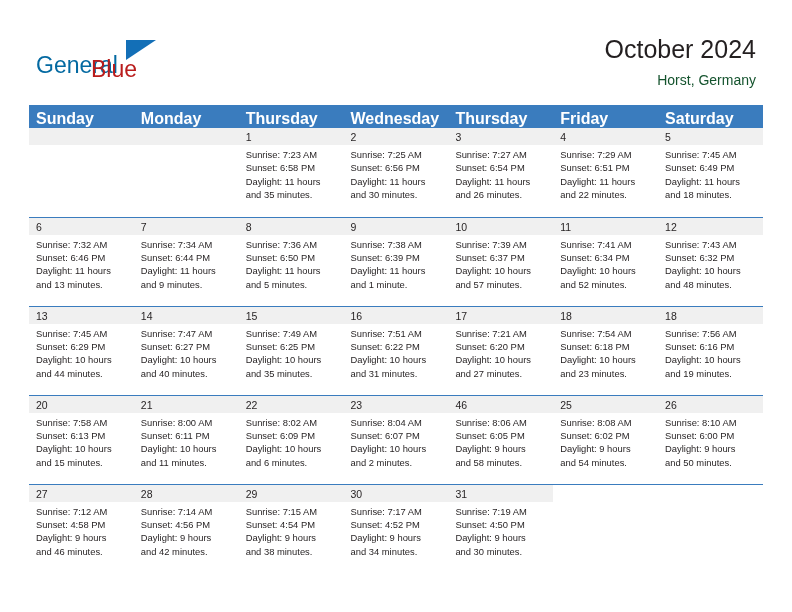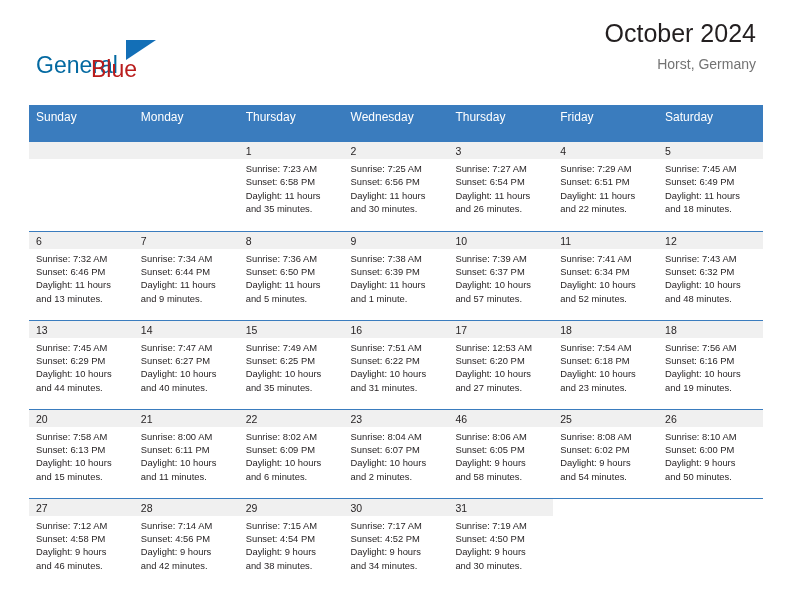--- a/index.html
+++ b/index.html
@@ -51,55 +51,55 @@
   .logo-tri {
     position: absolute;
     left: 90px; top: 4px;
     width: 0; height: 0;
     border-left: 30px solid #136fb7;
     border-bottom: 20px solid transparent;
   }
   .title-block {
     position: absolute;
     right: 36px;
-    top: 18px;
+    top: 34px;
     text-align: right;
   }
   .cal-title {
     font-size: 25px;
     font-weight: 400;
     color: #231f20;
     line-height: 30px;
     white-space: nowrap;
   }
   .cal-subtitle {
     font-size: 14px;
     font-weight: 400;
-    color: #737373;
+    color: #14532d;
     line-height: 20px;
     margin-top: 6px;
     white-space: nowrap;
   }
 
   
   .calendar {
     position: absolute;
     left: 29px;
     top: 105px;
     width: 734px;
     border-collapse: collapse;
     table-layout: fixed;
   }
   .calendar th {
     background: #3a7cbe;
     color: #ffffff;
-    font-size: 12px;
-    font-weight: 400;
+    font-size: 16px;
+    font-weight: 700;
     text-align: left;
-    padding: 5px 0 18px 7px;
+    padding: 5px 0 0 7px;
     height: 21px;
     border: none;
   }
   .calendar td {
     vertical-align: top;
     padding: 0;
     border: none;
     border-top: 1.3px solid #3a7cbe;
     width: 104.85px;
     height: 89px;
@@ -350,21 +350,21 @@
                 <div class="ev-line">Sunset: 6:22 PM</div>
                 <div class="ev-line">Daylight: 10 hours</div>
                 <div class="ev-line">and 31 minutes.</div>
               </div>
             </div>
           </td>
           <td class="day-cell">
             <div class="cell-inner">
               <div class="daynum-band">17</div>
               <div class="events">
-                <div class="ev-line">Sunrise: 12:53 AM</div>
+                <div class="ev-line">Sunrise: 7:21 AM</div>
                 <div class="ev-line">Sunset: 6:20 PM</div>
                 <div class="ev-line">Daylight: 10 hours</div>
                 <div class="ev-line">and 27 minutes.</div>
               </div>
             </div>
           </td>
           <td class="day-cell">
             <div class="cell-inner">
               <div class="daynum-band">18</div>
               <div class="events">

